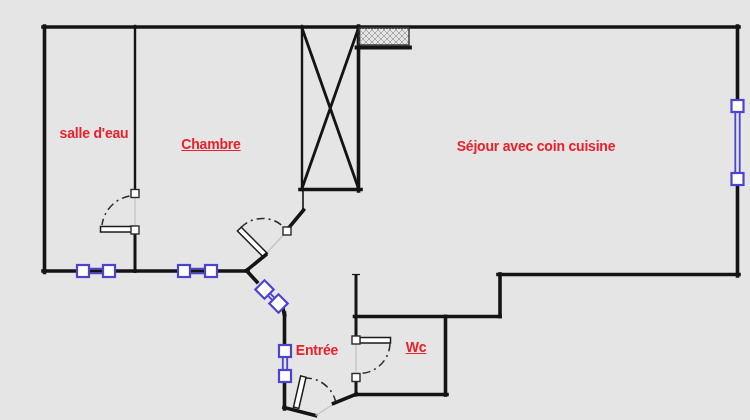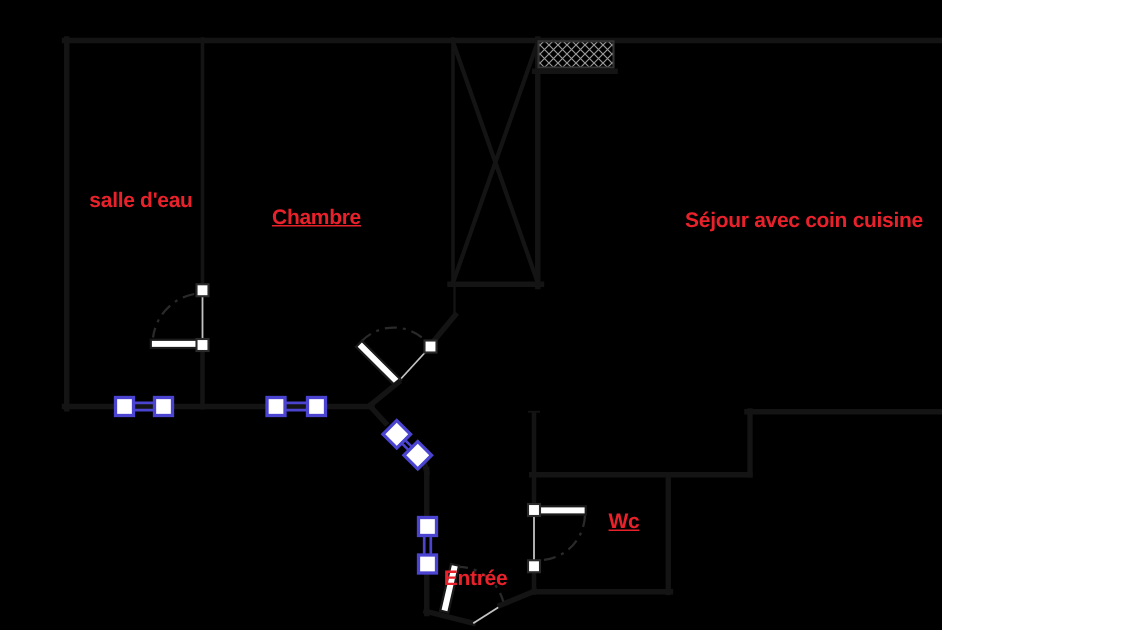--- a/index.html
+++ b/index.html
@@ -1,19 +1,19 @@
 <!DOCTYPE html>
 <html style="--c-wall: #141414; --c-label: #e8212b; --c-window: #4a44d0; --c-opening: #c2c2c2; --c-arc: #2a2a2a; --c-hatch: #999999;"><head>
 <meta charset="utf-8">
 <style>
   html,body{margin:0;padding:0;background:#ffffff;}
   .plan{
     position:relative;
-    width:628px;height:420px;
-    background:#000000;
+    width:750px;height:420px;
+    background:#e5e5e5;
     font-family:"Liberation Sans", sans-serif;
     overflow:hidden;
   }
   .plan svg{position:absolute;left:0;top:0;}
   
   .wall     {stroke:var(--c-wall,#141414);stroke-width:3.6;fill:none;stroke-linecap:square;}
   .wall-md  {stroke:var(--c-wall,#141414);stroke-width:3.0;fill:none;stroke-linecap:square;}
   .wall-th  {stroke:var(--c-wall,#141414);stroke-width:2.4;fill:none;stroke-linecap:square;}
   .wall-x   {stroke:var(--c-wall,#141414);stroke-width:2.8;fill:none;stroke-linecap:square;}
   .thin-blk {stroke:var(--c-wall,#141414);stroke-width:1.6;fill:none;}
@@ -129,15 +129,15 @@
     <g>
       <path class="win-ln" d="M735.3,112 V173 M739.7,112 V173"></path>
       <rect class="win-sq" x="731.5" y="100" width="12" height="12"></rect>
       <rect class="win-sq" x="731.5" y="173" width="12" height="12"></rect>
     </g>
   </svg>
 
   <div class="room-label" style="left:94px;top:133px;">salle d'eau</div>
   <div class="room-label" style="left:211px;top:144px;text-decoration:underline;">Chambre</div>
   <div class="room-label" style="left:536px;top:146px;">Séjour avec coin cuisine</div>
-  <div class="room-label" style="left:317px;top:350px;margin-top:35px;">Entrée</div>
+  <div class="room-label" style="left:317px;top:350px;">Entrée</div>
   <div class="room-label" style="left:416px;top:347px;text-decoration:underline;">Wc</div>
 </div>
 
 </body></html>

